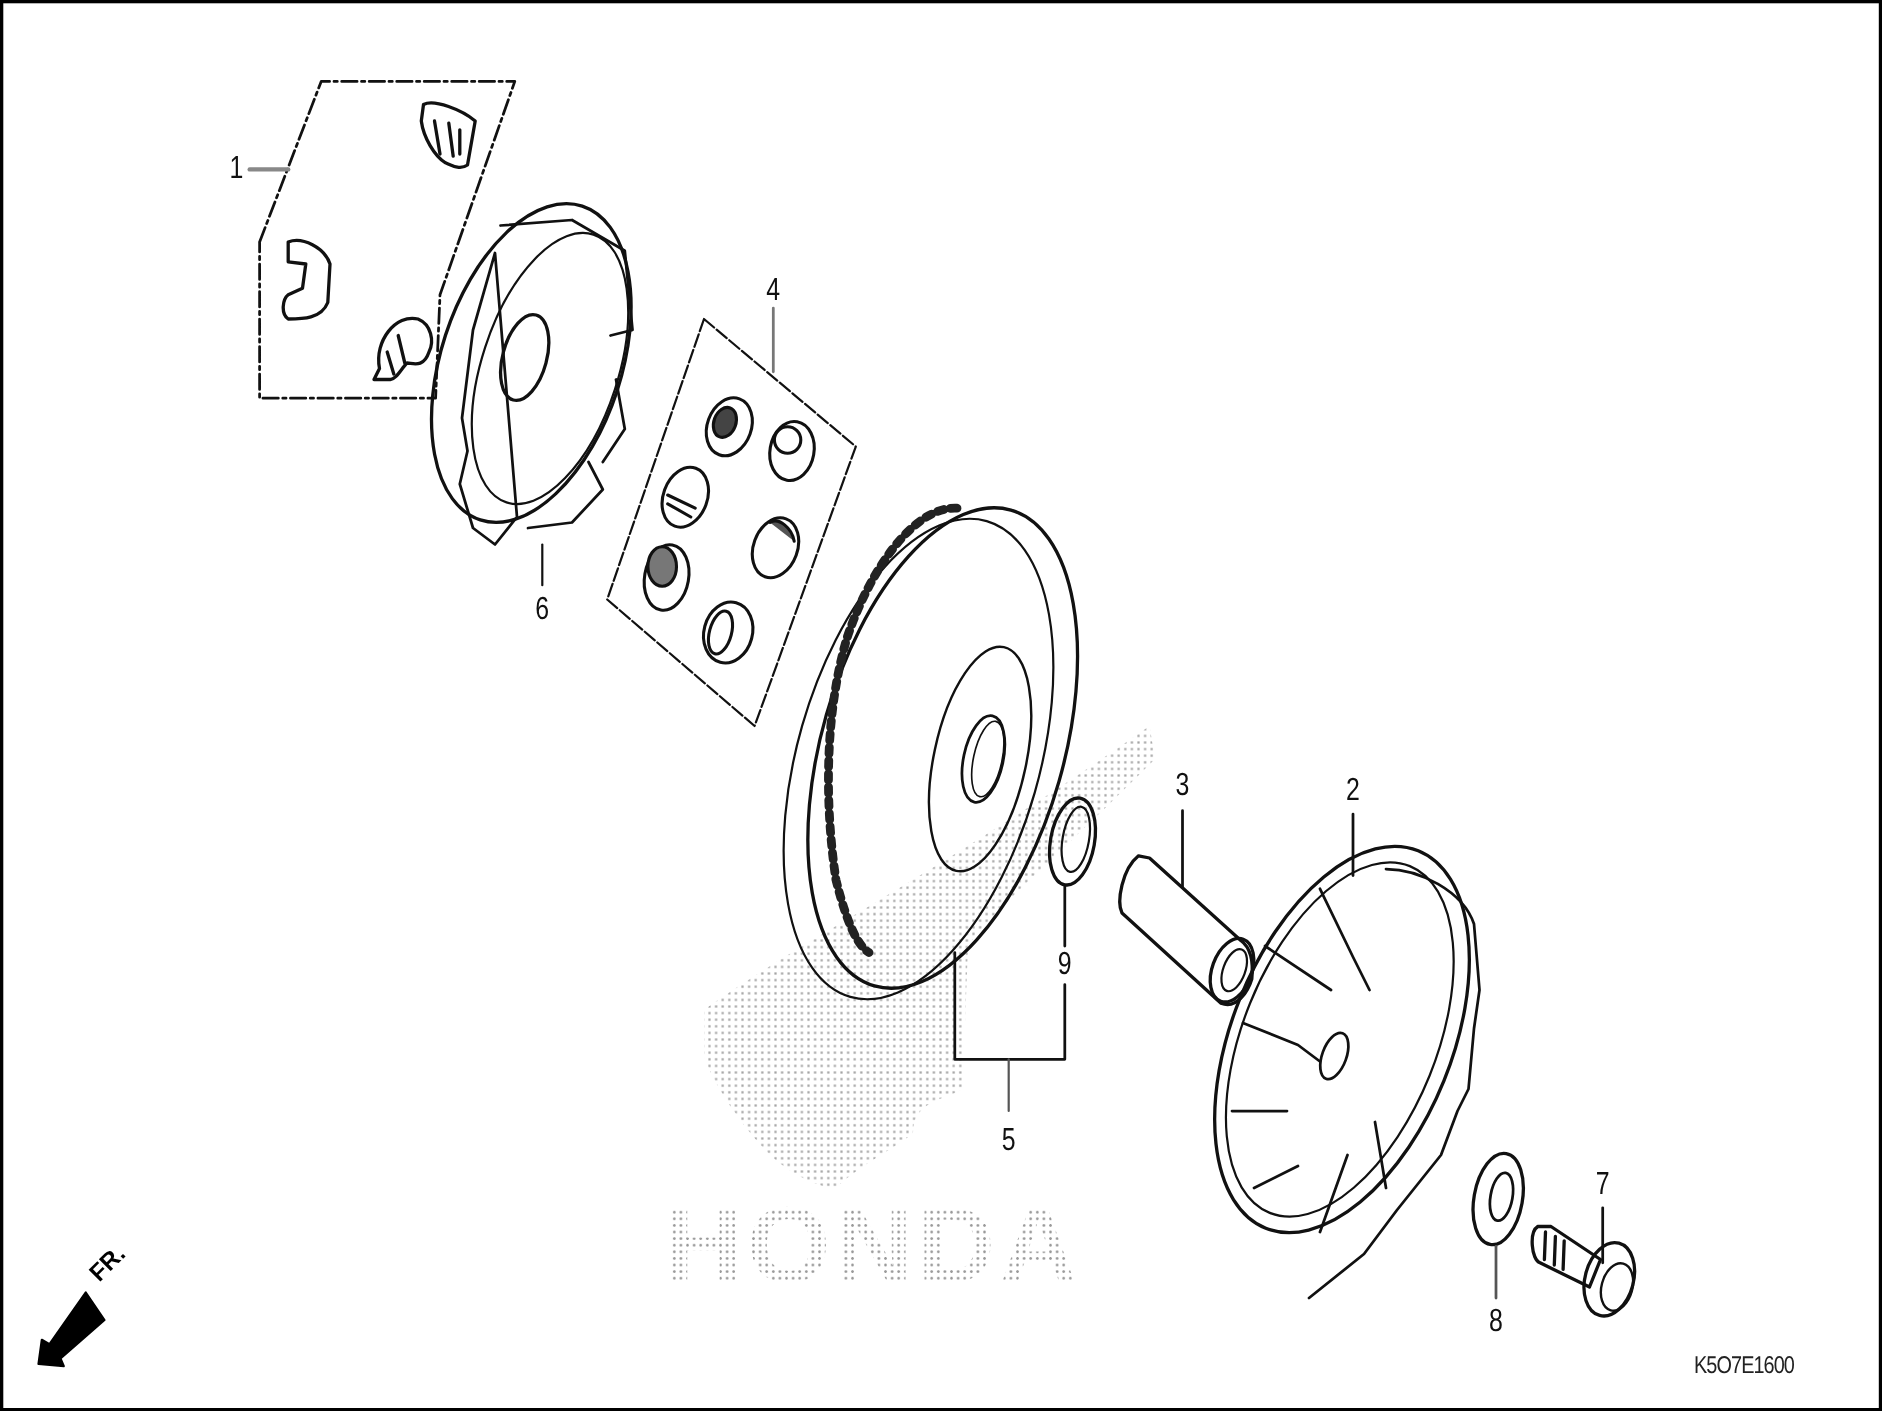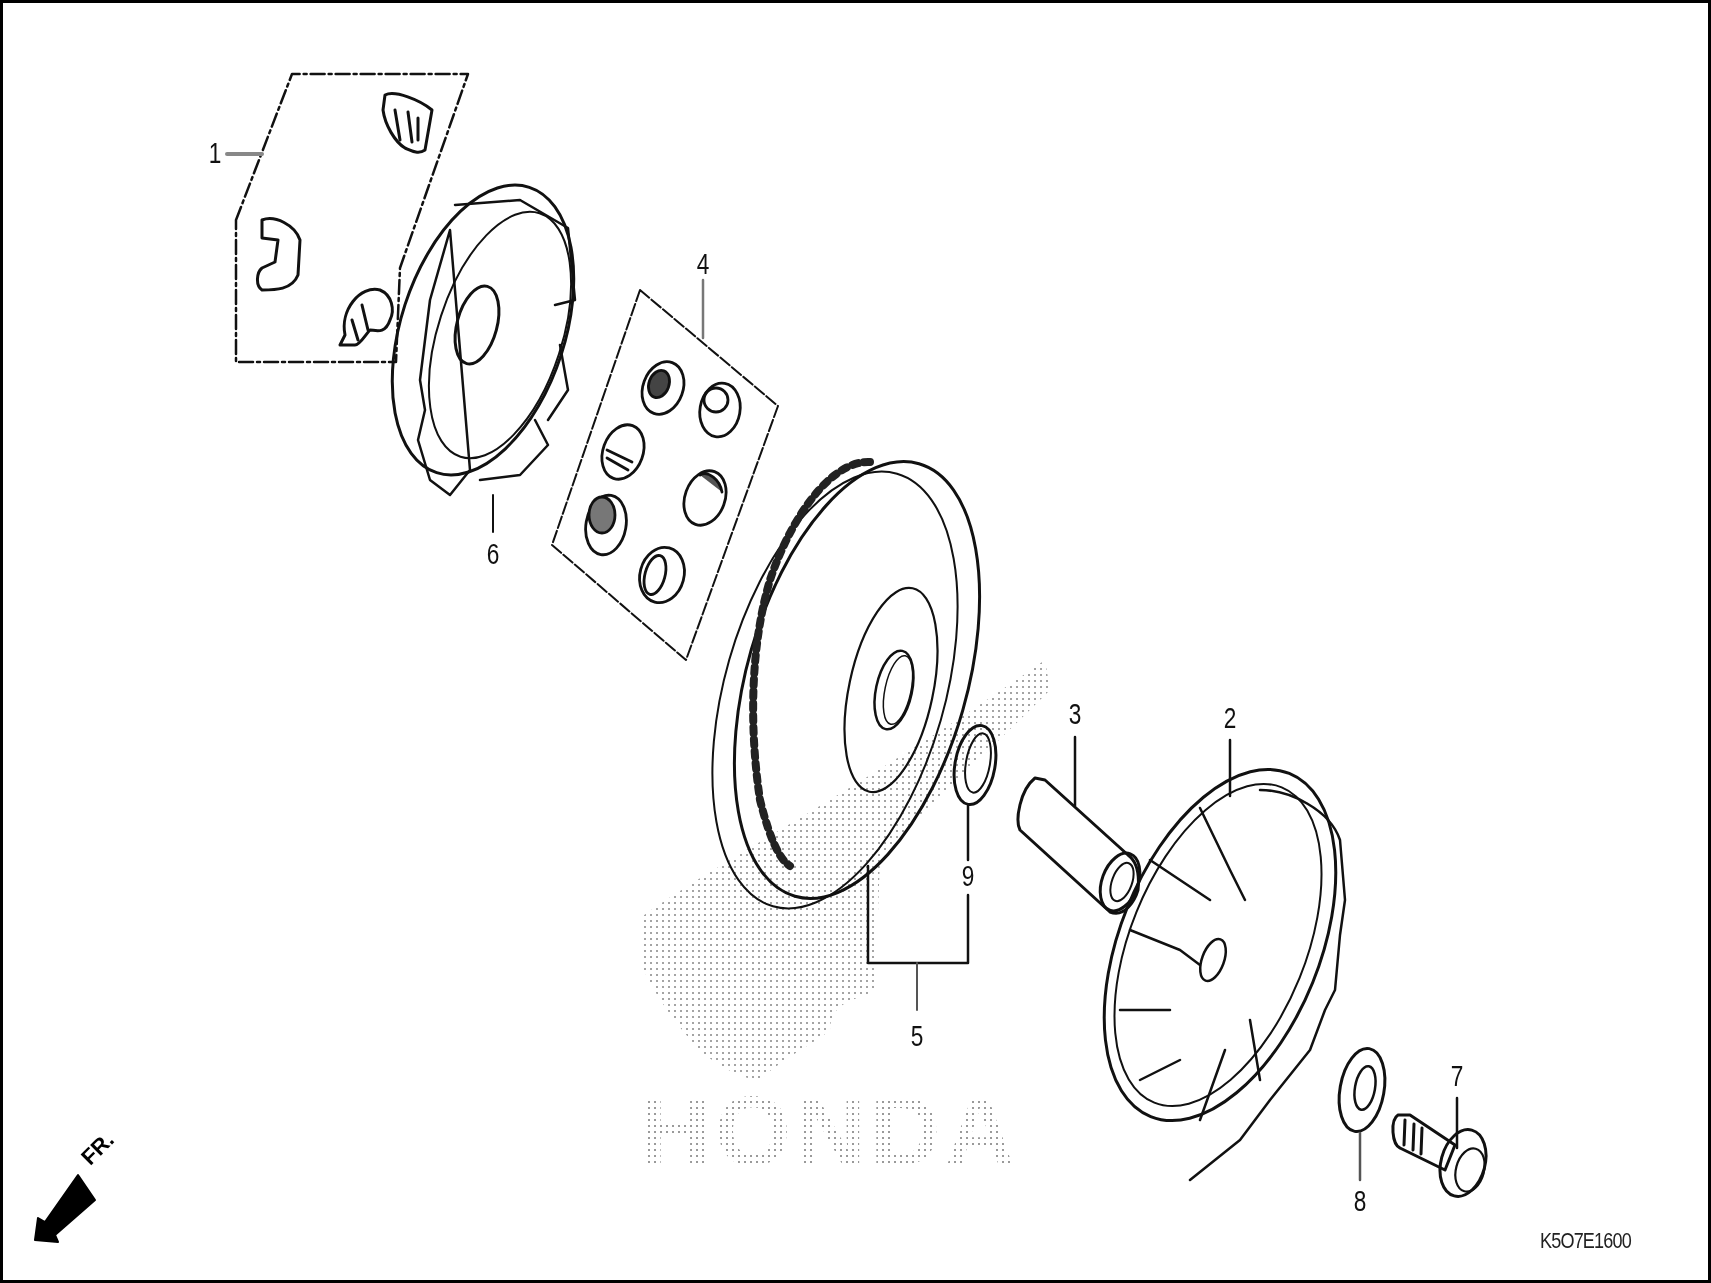--- a/index.html
+++ b/index.html
@@ -29,21 +29,21 @@
     -webkit-text-stroke: 0; 
     background-image: radial-gradient(#9a9a9a 1.1px, transparent 1.3px);
     background-size: 6px 6px; -webkit-background-clip: text; background-clip: text;
   }
 </style>
 </head>
 <body>
 
 <div class="frame"></div>
 
-<div class="wm" style="left:640px; top:1075px; width:420px; height:110px;">HONDA</div>
+<div class="wm" style="left:604px; top:1075px; width:420px; height:110px;">HONDA</div>
 
 <svg class="diagram" width="1711" height="1283" viewBox="0 0 1711 1283">
   <defs>
     <pattern id="dots" width="6" height="6" patternUnits="userSpaceOnUse">
       <rect x="2" y="2" width="2" height="2" fill="#9a9a9a"></rect>
     </pattern>
   </defs>
 
   <g>
     <path d="M640,918 C720,860 860,790 1045,660 L1050,690 C960,780 900,830 880,860 L875,990 C860,1000 830,1000 830,1030 C820,1040 780,1060 760,1080 C740,1080 710,1060 700,1050 C680,1030 650,990 640,960 Z" fill="url(#dots)" opacity="0.9"></path>

